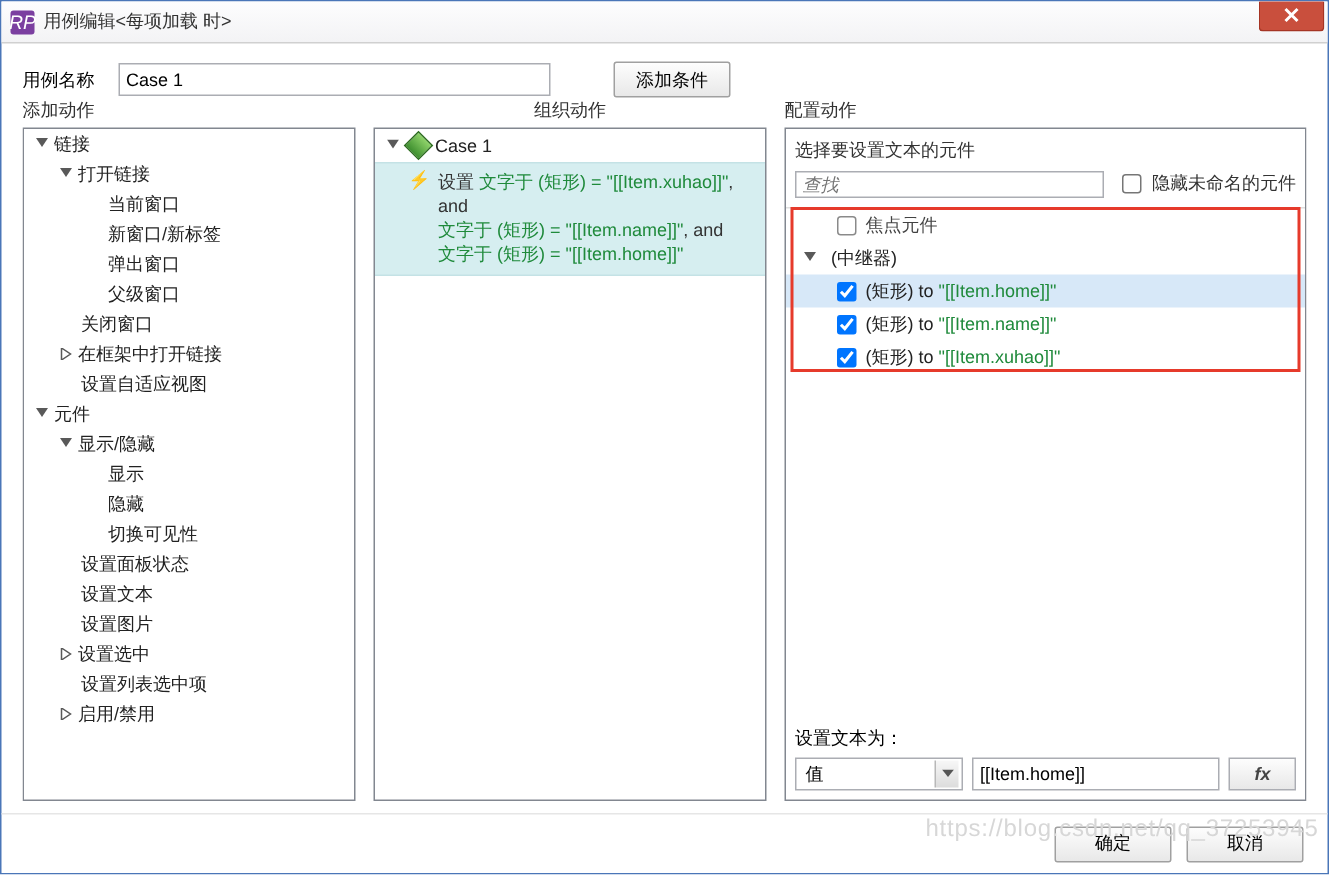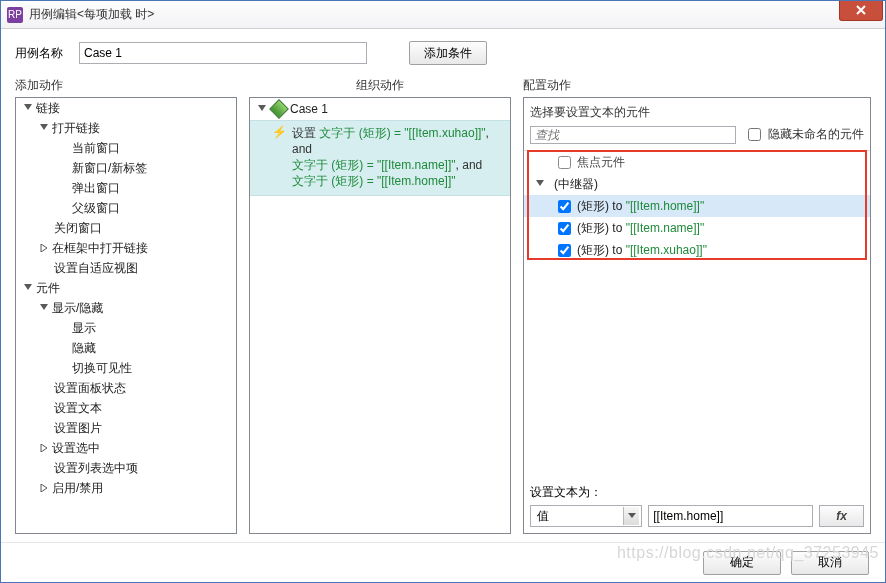--- a/index.html
+++ b/index.html
@@ -1,23 +1,23 @@
 <!DOCTYPE html>
 <html><head>
 <meta charset="utf-8">
 <style>
   *{box-sizing:border-box;font-family:"Microsoft YaHei","SimSun",Arial,sans-serif;font-size:12px;}
   body{margin:0;background:#fff;}
   .window{width:886px;height:583px;border:1px solid #4a76b8;position:relative;display:flex;flex-direction:column;}
   .titlebar{height:28px;background:linear-gradient(#fdfdfe,#f3f3f5);display:flex;align-items:center;padding:0 0 0 6px;border-bottom:1px solid #d0d0d0;}
-  .titlebar .appicon{width:16px;height:16px;background:#7b3fa0;color:#fff;font-size:10px;display:flex;align-items:center;justify-content:center;margin-right:6px;border-radius:2px;}
+  .titlebar .appicon{width:16px;height:16px;background:#7b3fa0;color:#fff;font-size:13px;display:flex;align-items:center;justify-content:center;margin-right:6px;border-radius:2px;font-style:italic;}
   .titlebar .title{flex:1;color:#333;}
   .closebtn{width:44px;height:20px;background:#c94f3d;border:1px solid #a53424;border-top:none;display:flex;align-items:center;justify-content:center;margin-right:2px;margin-top:-8px;border-radius:0 0 3px 3px;}
   .closebtn svg{stroke:#fff;stroke-width:2;}
-  .body{flex:1;padding:12px 14px 8px 14px;display:flex;flex-direction:column;gap:12px;overflow:hidden;}
+  .body{flex:1;padding:12px 14px 8px 14px;display:flex;flex-direction:column;gap:0;overflow:hidden;}
   .row-name{display:flex;align-items:center;gap:8px;}
   .row-name label{width:56px;}
   .txt{height:22px;border:1px solid #abadb3;padding:0 4px;background:#fff;}
   .name-input{width:288px;}
   .btn{height:24px;padding:0 14px;background:linear-gradient(#fdfdfd,#e8e8e8);border:1px solid #a0a0a0;border-radius:2px;cursor:pointer;}
   .cols{flex:1;display:flex;gap:12px;overflow:hidden;}
   .col{display:flex;flex-direction:column;min-width:0;}
   .col1{width:222px;}
   .col2{width:262px;align-items:center;}
   .col3{flex:1;}

